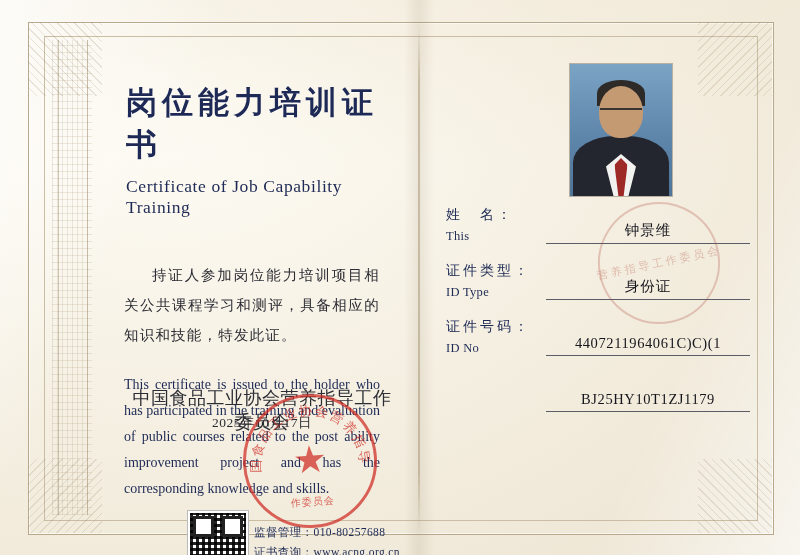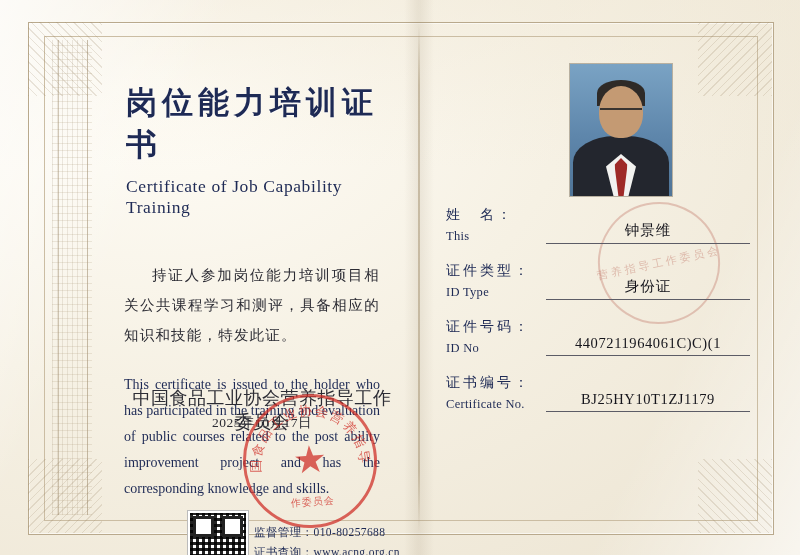--- a/index.html
+++ b/index.html
@@ -459,24 +459,20 @@
           <div class="lab-en">ID No</div>
         </div>
         <div class="value-wrap">
           <div class="value mono">4407211964061C)C)(1</div>
         </div>
       </div>
 
 
 
       <div class="field">
-        <div class="labels">
-          <div class="lab-cn">证书编号：</div>
-          <div class="lab-en">Certificate No.</div>
-        </div>
         <div class="value-wrap">
           <div class="value mono">BJ25HY10T1ZJ1179</div>
         </div>
       </div>
 
     </div>
   </div>
 </div>
 
 </body></html>

